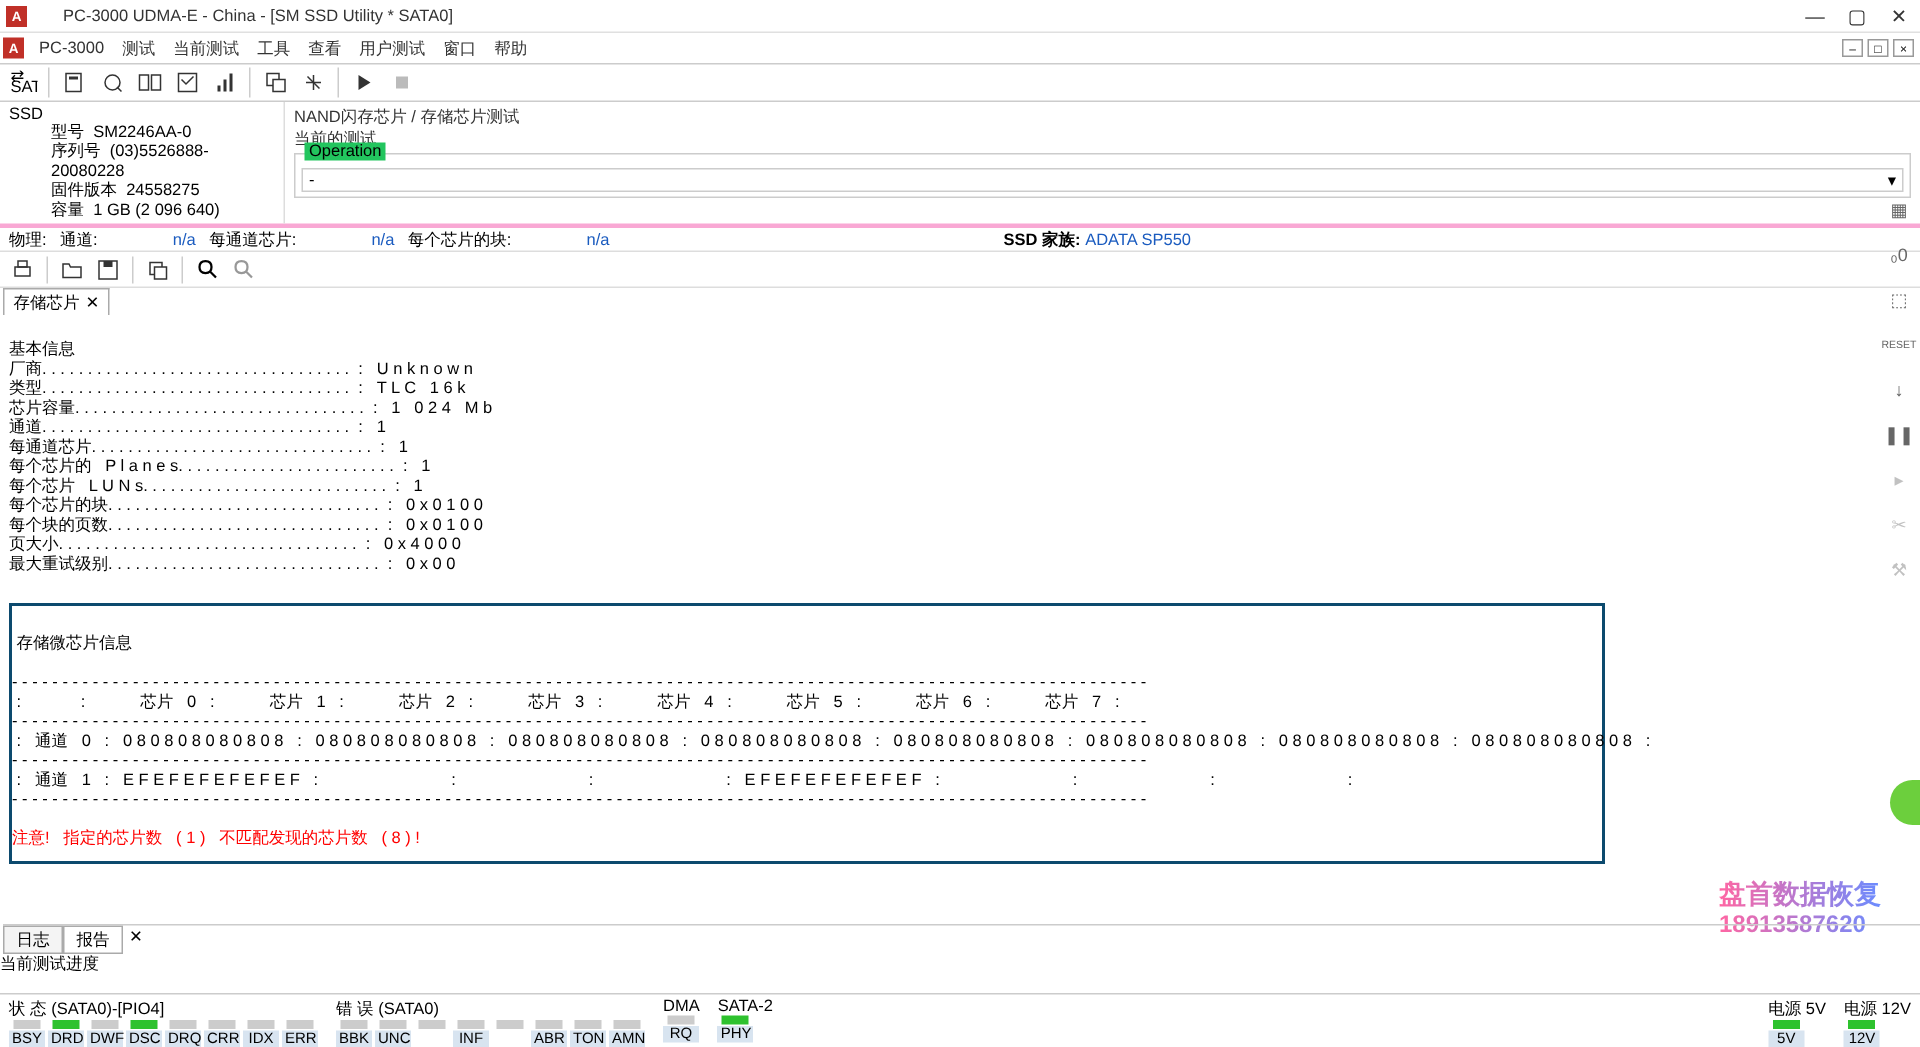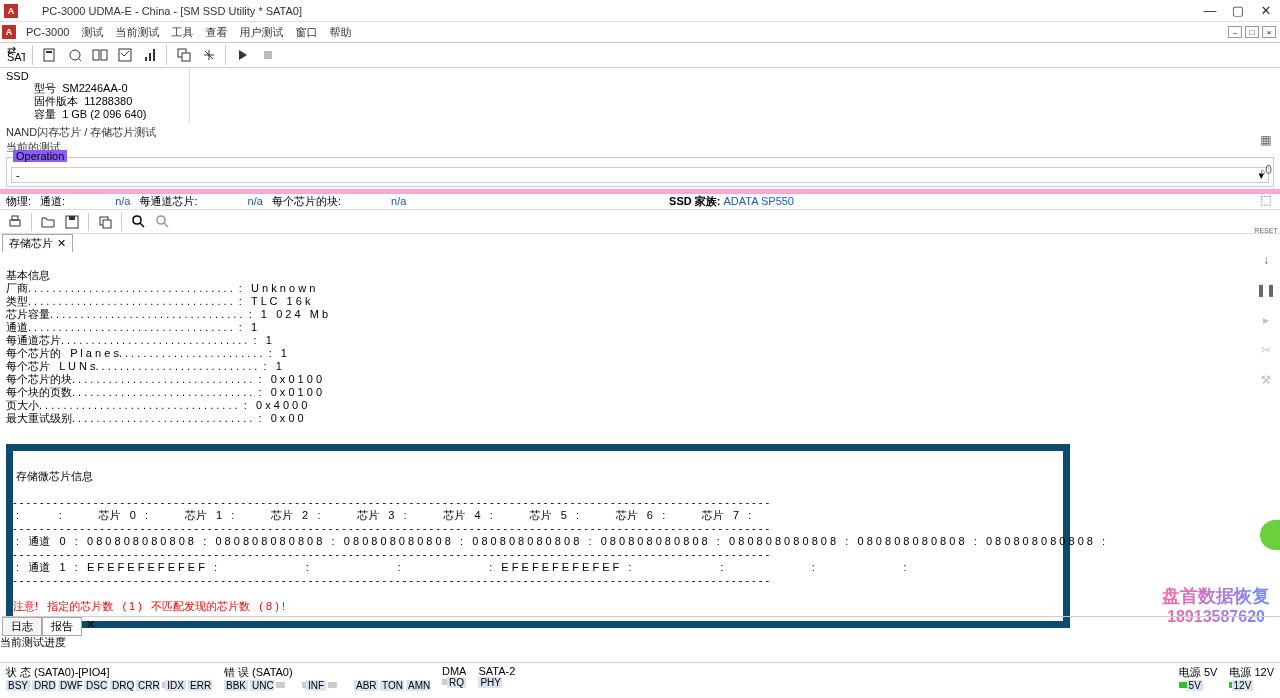--- a/index.html
+++ b/index.html
@@ -10,59 +10,59 @@
 .titlebar .win-btns { display: flex; }
 .titlebar .win-btn { width: 28px; height: 22px; display: flex; align-items: center; justify-content: center; font-size: 13px; color: #333; cursor: pointer; }
 .menubar { height: 20px; display: flex; align-items: center; padding-left: 2px; position: relative; }
 .menubar .app-icon2 { width: 14px; height: 14px; background: #c03028; margin-right: 4px; display: flex; align-items: center; justify-content: center; color: #fff; font-size: 9px; font-weight: bold; }
 .menubar .menu-item { padding: 2px 6px; color: #333; cursor: pointer; }
 .menubar .mdi-btns { position: absolute; right: 4px; display: flex; gap: 3px; }
 .menubar .mdi-btn { width: 14px; height: 12px; border: 1px solid #999; font-size: 8px; display: flex; align-items: center; justify-content: center; cursor: pointer; }
 .toolbar { height: 26px; border-top: 1px solid #ccc; border-bottom: 1px solid #ccc; display: flex; align-items: center; padding: 0 4px; gap: 2px; }
 .toolbar .tb-btn { width: 23px; height: 22px; display: flex; align-items: center; justify-content: center; cursor: pointer; border: 1px solid transparent; }
 .toolbar .tb-sep { width: 1px; height: 20px; background: #ccc; margin: 0 3px; }
-.info-row { display: flex; border-bottom: 5px solid #f9a8d4; flex-direction: column; }
+.info-row { display: flex; border-bottom: 3px solid #f9a8d4; }
 .info-left { width: 190px; border-right: 1px solid #ddd; padding: 2px 6px; }
 .info-left .ssd-lbl { font-size: 11px; }
 .info-left .kv { font-size: 11px; padding-left: 28px; line-height: 13px; }
 .info-left .kv .k { display: inline-block; }
 .info-right { flex: 1; padding: 2px 6px; }
 .info-right .hdr { font-size: 11px; color: #333; }
 .info-right .op-box { border: 1px solid #ccc; margin-top: 2px; padding: 1px 4px; height: 30px; position: relative; }
-.info-right .op-label { position: absolute; top: -8px; left: 6px; background: #8b5cf6; padding: 0 3px; font-size: 11px; }
+.info-right .op-label { position: absolute; top: -8px; left: 6px; background: #22c55e; padding: 0 3px; font-size: 11px; }
 .info-right .op-val { border: 1px solid #ccc; height: 16px; margin-top: 8px; background: #fff; padding: 0 4px; display: flex; align-items: center; justify-content: space-between; }
 .phys-row { height: 16px; display: flex; align-items: flex-end; padding: 0 6px; gap: 9px; border-bottom: 1px solid #ddd; }
 .phys-row .na { color: #1a5bbf; margin-left: 47px; }
 .phys-row .ssd-family { margin-left: auto; margin-right: 480px; }
 .phys-row .link { color: #1a5bbf; }
 .toolbar2 { height: 24px; border-bottom: 1px solid #ddd; display: flex; align-items: center; padding: 0 4px; gap: 2px; }
 .toolbar2 .tb-btn { width: 22px; height: 20px; display: flex; align-items: center; justify-content: center; cursor: pointer; }
 .toolbar2 .tb-sep { width: 1px; height: 18px; background: #ccc; margin: 0 3px; }
 .tab-row { height: 18px; display: flex; padding-left: 2px; }
 .tab-row .tab { border: 1px solid #aaa; border-bottom: none; padding: 1px 6px; background: #fff; display: flex; align-items: center; gap: 4px; font-size: 11px; }
 .tab-row .tab .x { cursor: pointer; }
 .console { font-family: "Courier New", monospace; font-size: 11.5px; line-height: 13px; padding: 4px 6px; white-space: pre; color: #000; position: relative; }
-.console .redbox { border: 7px solid #0c4a6e; padding: 6px 0 8px 0; margin-top: 6px; width: 1064px; }
+.console .redbox { border: 2px solid #0c4a6e; padding: 6px 0 8px 0; margin-top: 6px; width: 1064px; }
 .console .warn { color: #ff0000; }
 .bottom-tabs { position: absolute; bottom: 62px; left: 2px; display: flex; border-top: 1px solid #ccc; width: 100%; }
 .bottom-tabs .btab { border: 1px solid #aaa; padding: 1px 8px; background: #f4f4f4; font-size: 11px; cursor: pointer; }
 .bottom-tabs .btab.active { background: #fff; }
 .bottom-tabs .x { padding: 1px 4px; cursor: pointer; }
 .progress-lbl { position: absolute; bottom: 48px; left: 0; font-size: 11px; }
 .statusbar { position: absolute; bottom: 0; left: 0; right: 0; height: 36px; border-top: 1px solid #ccc; display: flex; gap: 12px; padding: 2px 6px; align-items: flex-start; }
 .status-group { }
 .status-group .sg-title { font-size: 11px; }
 .status-group .leds { display: flex; gap: 2px; }
-.status-group .led-col { display: flex; flex-direction: row; align-items: center; width: 24px; }
+.status-group .led-col { display: flex; flex-direction: column; align-items: center; width: 24px; }
 .status-group .led { width: 18px; height: 6px; background: #ccc; margin-bottom: 1px; }
 .status-group .led.on { background: #2ec22e; }
 .status-group .led-lbl { font-size: 10px; background: #d8e4f0; padding: 0 2px; width: 100%; text-align: center; }
 .right-tools { position: absolute; right: 2px; top: 130px; width: 24px; display: flex; flex-direction: column; gap: 10px; align-items: center; }
 .right-tools .rt { width: 20px; height: 20px; display: flex; align-items: center; justify-content: center; font-size: 12px; color: #666; cursor: pointer; }
-.watermark { position: absolute; right: 10px; bottom: 72px; text-align: center; pointer-events: none; }
+.watermark { position: absolute; right: 26px; bottom: 72px; text-align: left; pointer-events: none; }
 .watermark .w1 { font-size: 18px; font-weight: bold; background: linear-gradient(90deg,#ff66a3,#6b8cff); -webkit-background-clip: text; color: transparent; }
 .watermark .w2 { font-size: 16px; font-weight: bold; background: linear-gradient(90deg,#ff66a3,#6b8cff); -webkit-background-clip: text; color: transparent; }
 .green-circle { position: absolute; right: 0; top: 520px; width: 20px; height: 30px; background: #6ccf3d; border-radius: 15px 0 0 15px; }
 svg { display: block; }
 </style>
 </head>
 <body>
 
 <div class="titlebar">
   <div class="app-icon">A</div>
@@ -154,21 +154,22 @@
       <svg width="12" height="12">
         <rect x="2" y="2" width="8" height="8" fill="#bbb"></rect>
       </svg>
     </div>
 </div>
 
 <div class="info-row">
   <div class="info-left">
     <div class="ssd-lbl">SSD</div>
     <div class="kv"><span class="k">型号</span>&nbsp;&nbsp;<span>SM2246AA-0</span></div>
-    <div class="kv"><span class="k">固件版本</span>&nbsp;&nbsp;<span>11288380</span></div>
+    <div class="kv"><span class="k">序列号</span>&nbsp;&nbsp;<span>(03)5526888-20080228</span></div>
+    <div class="kv"><span class="k">固件版本</span>&nbsp;&nbsp;<span>24558275</span></div>
     <div class="kv"><span class="k">容量</span>&nbsp;&nbsp;<span>1 GB (2 096 640)</span></div>
   </div>
   <div class="info-right">
     <div class="hdr">NAND闪存芯片 / 存储芯片测试</div>
     <div class="hdr">当前的测试</div>
     <div class="op-box">
       <div class="op-label">Operation</div>
       <div class="op-val">
           <span>-</span>
           <span>▾</span>

